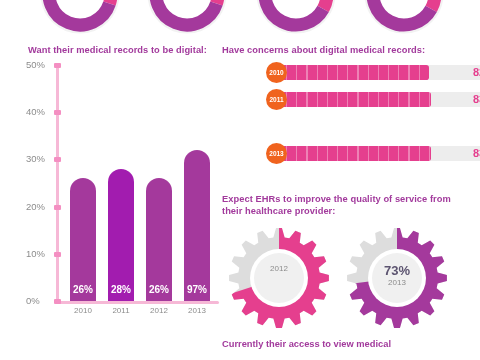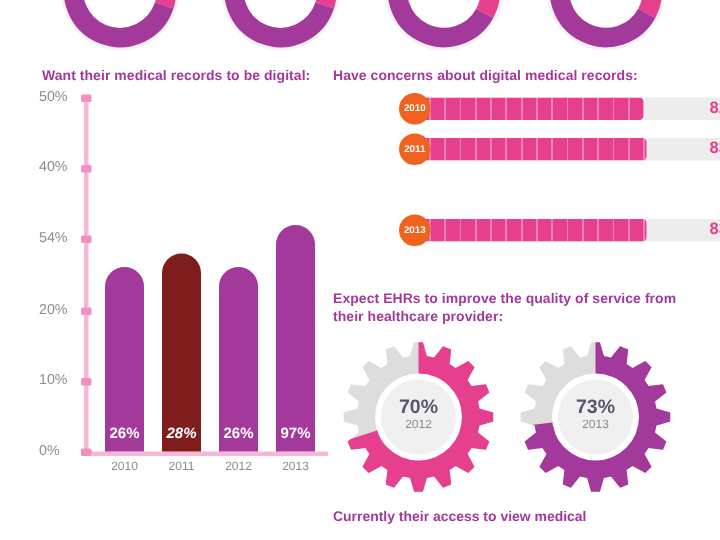--- a/index.html
+++ b/index.html
@@ -271,31 +271,31 @@
     <div class="axis-v"></div>
     <div class="axis-h"></div>
     <div id="ygroup">
         <div class="ytick" style="top: 239px;"></div>
         <div class="ylabel" style="top: 236px;">0%</div>
         <div class="ytick" style="top: 191.8px;"></div>
         <div class="ylabel" style="top: 188.8px;">10%</div>
         <div class="ytick" style="top: 144.6px;"></div>
         <div class="ylabel" style="top: 141.6px;">20%</div>
         <div class="ytick" style="top: 97.4px;"></div>
-        <div class="ylabel" style="top: 94.4px;">54%</div>
+        <div class="ylabel" style="top: 94.4px;">30%</div>
         <div class="ytick" style="top: 50.2px;"></div>
         <div class="ylabel" style="top: 47.2px;">40%</div>
         <div class="ytick" style="top: 3px;"></div>
         <div class="ylabel" style="top: 0px;">50%</div>
       </div>
     <div id="bargroup">
         <div class="bar" style="left: 46px; height: 122.72px; bottom: 14px; background: rgb(164, 57, 156);">
           <div class="bar-value">26%</div>
         </div>
-        <div class="bar" style="left: 84px; height: 132.16px; bottom: 14px; background: #7f1d1d; font-style: italic;">
+        <div class="bar" style="left: 84px; height: 132.16px; bottom: 14px; background: #a21caf;">
           <div class="bar-value">28%</div>
         </div>
         <div class="bar" style="left: 122px; height: 122.72px; bottom: 14px; background: rgb(164, 57, 156);">
           <div class="bar-value">26%</div>
         </div>
         <div class="bar" style="left: 160px; height: 151.04px; bottom: 14px; background: rgb(164, 57, 156);">
           <div class="bar-value">97%</div>
         </div>
       </div>
     <div id="xgroup">
@@ -345,21 +345,20 @@
         <svg width="110" height="110">
           <path d="M 52.056459817440555 4.086719490764203 L 57.94354018255945 4.086719490764203 L 60.61750600896069 13.38665704181333 L 65.35215465762148 14.32843721322935 L 71.38150897808468 6.759697676656103 L 76.8204620336671 9.012585797388923 L 75.73195230849737 18.627890174910533 L 79.74579362009644 21.309853195319008 L 88.21262189556408 16.624583656870165 L 92.37541634312984 20.787378104435916 L 87.69014680468099 29.25420637990357 L 90.37210982508947 33.26804769150263 L 99.98741420261108 32.179537966332894 L 102.24030232334391 37.618491021915325 L 94.67156278677065 43.647845342378524 L 95.61334295818668 48.38249399103931 L 104.91328050923579 51.05645981744055 L 104.91328050923579 56.94354018255945 L 95.61334295818668 59.61750600896069 L 94.67156278677065 64.35215465762147 L 102.24030232334391 70.38150897808467 L 99.98741420261108 75.8204620336671 L 90.37210982508947 74.73195230849737 L 87.69014680468099 78.74579362009644 L 92.37541634312984 87.21262189556408 L 88.21262189556408 91.37541634312984 L 79.74579362009644 86.69014680468099 L 75.73195230849737 89.37210982508947 L 76.8204620336671 98.98741420261108 L 71.38150897808468 101.2403023233439 L 65.35215465762148 93.67156278677065 L 60.61750600896069 94.61334295818668 L 57.94354018255945 103.91328050923579 L 52.056459817440555 103.91328050923579 L 49.38249399103932 94.61334295818668 L 44.647845342378524 93.67156278677065 L 38.61849102191532 101.24030232334391 L 33.1795379663329 98.98741420261108 L 34.26804769150264 89.37210982508947 L 30.254206379903586 86.690146804681 L 21.787378104435916 91.37541634312984 L 17.624583656870172 87.2126218955641 L 22.309853195319 78.74579362009642 L 19.627890174910533 74.73195230849737 L 10.012585797388937 75.82046203366713 L 7.75969767665611 70.38150897808471 L 15.32843721322935 64.35215465762148 L 14.386657041813336 59.61750600896071 L 5.086719490764203 56.94354018255945 L 5.086719490764203 51.05645981744056 L 14.38665704181333 48.382493991039304 L 15.32843721322935 43.647845342378524 L 7.75969767665611 37.618491021915304 L 10.01258579738893 32.17953796633289 L 19.627890174910547 33.26804769150261 L 22.309853195319015 29.254206379903557 L 17.624583656870158 20.787378104435916 L 21.787378104435902 16.624583656870172 L 30.25420637990356 21.309853195319015 L 34.268047691502645 18.627890174910526 L 33.17953796633286 9.012585797388944 L 38.61849102191531 6.759697676656103 L 44.647845342378496 14.328437213229357 L 49.38249399103931 13.38665704181333 Z" fill="#dddddd"></path>
           <clipPath id="gclip0">
             <path d="M 52.056459817440555 4.086719490764203 L 57.94354018255945 4.086719490764203 L 60.61750600896069 13.38665704181333 L 65.35215465762148 14.32843721322935 L 71.38150897808468 6.759697676656103 L 76.8204620336671 9.012585797388923 L 75.73195230849737 18.627890174910533 L 79.74579362009644 21.309853195319008 L 88.21262189556408 16.624583656870165 L 92.37541634312984 20.787378104435916 L 87.69014680468099 29.25420637990357 L 90.37210982508947 33.26804769150263 L 99.98741420261108 32.179537966332894 L 102.24030232334391 37.618491021915325 L 94.67156278677065 43.647845342378524 L 95.61334295818668 48.38249399103931 L 104.91328050923579 51.05645981744055 L 104.91328050923579 56.94354018255945 L 95.61334295818668 59.61750600896069 L 94.67156278677065 64.35215465762147 L 102.24030232334391 70.38150897808467 L 99.98741420261108 75.8204620336671 L 90.37210982508947 74.73195230849737 L 87.69014680468099 78.74579362009644 L 92.37541634312984 87.21262189556408 L 88.21262189556408 91.37541634312984 L 79.74579362009644 86.69014680468099 L 75.73195230849737 89.37210982508947 L 76.8204620336671 98.98741420261108 L 71.38150897808468 101.2403023233439 L 65.35215465762148 93.67156278677065 L 60.61750600896069 94.61334295818668 L 57.94354018255945 103.91328050923579 L 52.056459817440555 103.91328050923579 L 49.38249399103932 94.61334295818668 L 44.647845342378524 93.67156278677065 L 38.61849102191532 101.24030232334391 L 33.1795379663329 98.98741420261108 L 34.26804769150264 89.37210982508947 L 30.254206379903586 86.690146804681 L 21.787378104435916 91.37541634312984 L 17.624583656870172 87.2126218955641 L 22.309853195319 78.74579362009642 L 19.627890174910533 74.73195230849737 L 10.012585797388937 75.82046203366713 L 7.75969767665611 70.38150897808471 L 15.32843721322935 64.35215465762148 L 14.386657041813336 59.61750600896071 L 5.086719490764203 56.94354018255945 L 5.086719490764203 51.05645981744056 L 14.38665704181333 48.382493991039304 L 15.32843721322935 43.647845342378524 L 7.75969767665611 37.618491021915304 L 10.01258579738893 32.17953796633289 L 19.627890174910547 33.26804769150261 L 22.309853195319015 29.254206379903557 L 17.624583656870158 20.787378104435916 L 21.787378104435902 16.624583656870172 L 30.25420637990356 21.309853195319015 L 34.268047691502645 18.627890174910526 L 33.17953796633286 9.012585797388944 L 38.61849102191531 6.759697676656103 L 44.647845342378496 14.328437213229357 L 49.38249399103931 13.38665704181333 Z"></path>
           </clipPath>
           <path d="M 55 54 L 55.00000000000001 -16 A 70 70 0 1 1 -11.57395614066074 75.63118960624632 Z" fill="#e53f8e" clip-path="url(#gclip0)"></path>
           <circle cx="55" cy="54" r="29" fill="#ffffff"></circle>
           <circle cx="55" cy="54" r="25" fill="#f0f0f0"></circle>
         </svg>
         <div class="gear-label">
-          <div class="gear-pct">70%</div>
           <div class="gear-year">2012</div>
         </div>
       </div>
     <div class="gear" id="gear1" style="left:120px">
         <svg width="110" height="110">
           <path d="M 52.056459817440555 4.086719490764203 L 57.94354018255945 4.086719490764203 L 60.61750600896069 13.38665704181333 L 65.35215465762148 14.32843721322935 L 71.38150897808468 6.759697676656103 L 76.8204620336671 9.012585797388923 L 75.73195230849737 18.627890174910533 L 79.74579362009644 21.309853195319008 L 88.21262189556408 16.624583656870165 L 92.37541634312984 20.787378104435916 L 87.69014680468099 29.25420637990357 L 90.37210982508947 33.26804769150263 L 99.98741420261108 32.179537966332894 L 102.24030232334391 37.618491021915325 L 94.67156278677065 43.647845342378524 L 95.61334295818668 48.38249399103931 L 104.91328050923579 51.05645981744055 L 104.91328050923579 56.94354018255945 L 95.61334295818668 59.61750600896069 L 94.67156278677065 64.35215465762147 L 102.24030232334391 70.38150897808467 L 99.98741420261108 75.8204620336671 L 90.37210982508947 74.73195230849737 L 87.69014680468099 78.74579362009644 L 92.37541634312984 87.21262189556408 L 88.21262189556408 91.37541634312984 L 79.74579362009644 86.69014680468099 L 75.73195230849737 89.37210982508947 L 76.8204620336671 98.98741420261108 L 71.38150897808468 101.2403023233439 L 65.35215465762148 93.67156278677065 L 60.61750600896069 94.61334295818668 L 57.94354018255945 103.91328050923579 L 52.056459817440555 103.91328050923579 L 49.38249399103932 94.61334295818668 L 44.647845342378524 93.67156278677065 L 38.61849102191532 101.24030232334391 L 33.1795379663329 98.98741420261108 L 34.26804769150264 89.37210982508947 L 30.254206379903586 86.690146804681 L 21.787378104435916 91.37541634312984 L 17.624583656870172 87.2126218955641 L 22.309853195319 78.74579362009642 L 19.627890174910533 74.73195230849737 L 10.012585797388937 75.82046203366713 L 7.75969767665611 70.38150897808471 L 15.32843721322935 64.35215465762148 L 14.386657041813336 59.61750600896071 L 5.086719490764203 56.94354018255945 L 5.086719490764203 51.05645981744056 L 14.38665704181333 48.382493991039304 L 15.32843721322935 43.647845342378524 L 7.75969767665611 37.618491021915304 L 10.01258579738893 32.17953796633289 L 19.627890174910547 33.26804769150261 L 22.309853195319015 29.254206379903557 L 17.624583656870158 20.787378104435916 L 21.787378104435902 16.624583656870172 L 30.25420637990356 21.309853195319015 L 34.268047691502645 18.627890174910526 L 33.17953796633286 9.012585797388944 L 38.61849102191531 6.759697676656103 L 44.647845342378496 14.328437213229357 L 49.38249399103931 13.38665704181333 Z" fill="#dddddd"></path>
           <clipPath id="gclip1">
             <path d="M 52.056459817440555 4.086719490764203 L 57.94354018255945 4.086719490764203 L 60.61750600896069 13.38665704181333 L 65.35215465762148 14.32843721322935 L 71.38150897808468 6.759697676656103 L 76.8204620336671 9.012585797388923 L 75.73195230849737 18.627890174910533 L 79.74579362009644 21.309853195319008 L 88.21262189556408 16.624583656870165 L 92.37541634312984 20.787378104435916 L 87.69014680468099 29.25420637990357 L 90.37210982508947 33.26804769150263 L 99.98741420261108 32.179537966332894 L 102.24030232334391 37.618491021915325 L 94.67156278677065 43.647845342378524 L 95.61334295818668 48.38249399103931 L 104.91328050923579 51.05645981744055 L 104.91328050923579 56.94354018255945 L 95.61334295818668 59.61750600896069 L 94.67156278677065 64.35215465762147 L 102.24030232334391 70.38150897808467 L 99.98741420261108 75.8204620336671 L 90.37210982508947 74.73195230849737 L 87.69014680468099 78.74579362009644 L 92.37541634312984 87.21262189556408 L 88.21262189556408 91.37541634312984 L 79.74579362009644 86.69014680468099 L 75.73195230849737 89.37210982508947 L 76.8204620336671 98.98741420261108 L 71.38150897808468 101.2403023233439 L 65.35215465762148 93.67156278677065 L 60.61750600896069 94.61334295818668 L 57.94354018255945 103.91328050923579 L 52.056459817440555 103.91328050923579 L 49.38249399103932 94.61334295818668 L 44.647845342378524 93.67156278677065 L 38.61849102191532 101.24030232334391 L 33.1795379663329 98.98741420261108 L 34.26804769150264 89.37210982508947 L 30.254206379903586 86.690146804681 L 21.787378104435916 91.37541634312984 L 17.624583656870172 87.2126218955641 L 22.309853195319 78.74579362009642 L 19.627890174910533 74.73195230849737 L 10.012585797388937 75.82046203366713 L 7.75969767665611 70.38150897808471 L 15.32843721322935 64.35215465762148 L 14.386657041813336 59.61750600896071 L 5.086719490764203 56.94354018255945 L 5.086719490764203 51.05645981744056 L 14.38665704181333 48.382493991039304 L 15.32843721322935 43.647845342378524 L 7.75969767665611 37.618491021915304 L 10.01258579738893 32.17953796633289 L 19.627890174910547 33.26804769150261 L 22.309853195319015 29.254206379903557 L 17.624583656870158 20.787378104435916 L 21.787378104435902 16.624583656870172 L 30.25420637990356 21.309853195319015 L 34.268047691502645 18.627890174910526 L 33.17953796633286 9.012585797388944 L 38.61849102191531 6.759697676656103 L 44.647845342378496 14.328437213229357 L 49.38249399103931 13.38665704181333 Z"></path>
           </clipPath>
           <path d="M 55 54 L 55.00000000000001 -16 A 70 70 0 1 1 -14.448029092013442 62.77332634950132 Z" fill="#a4399c" clip-path="url(#gclip1)"></path>

